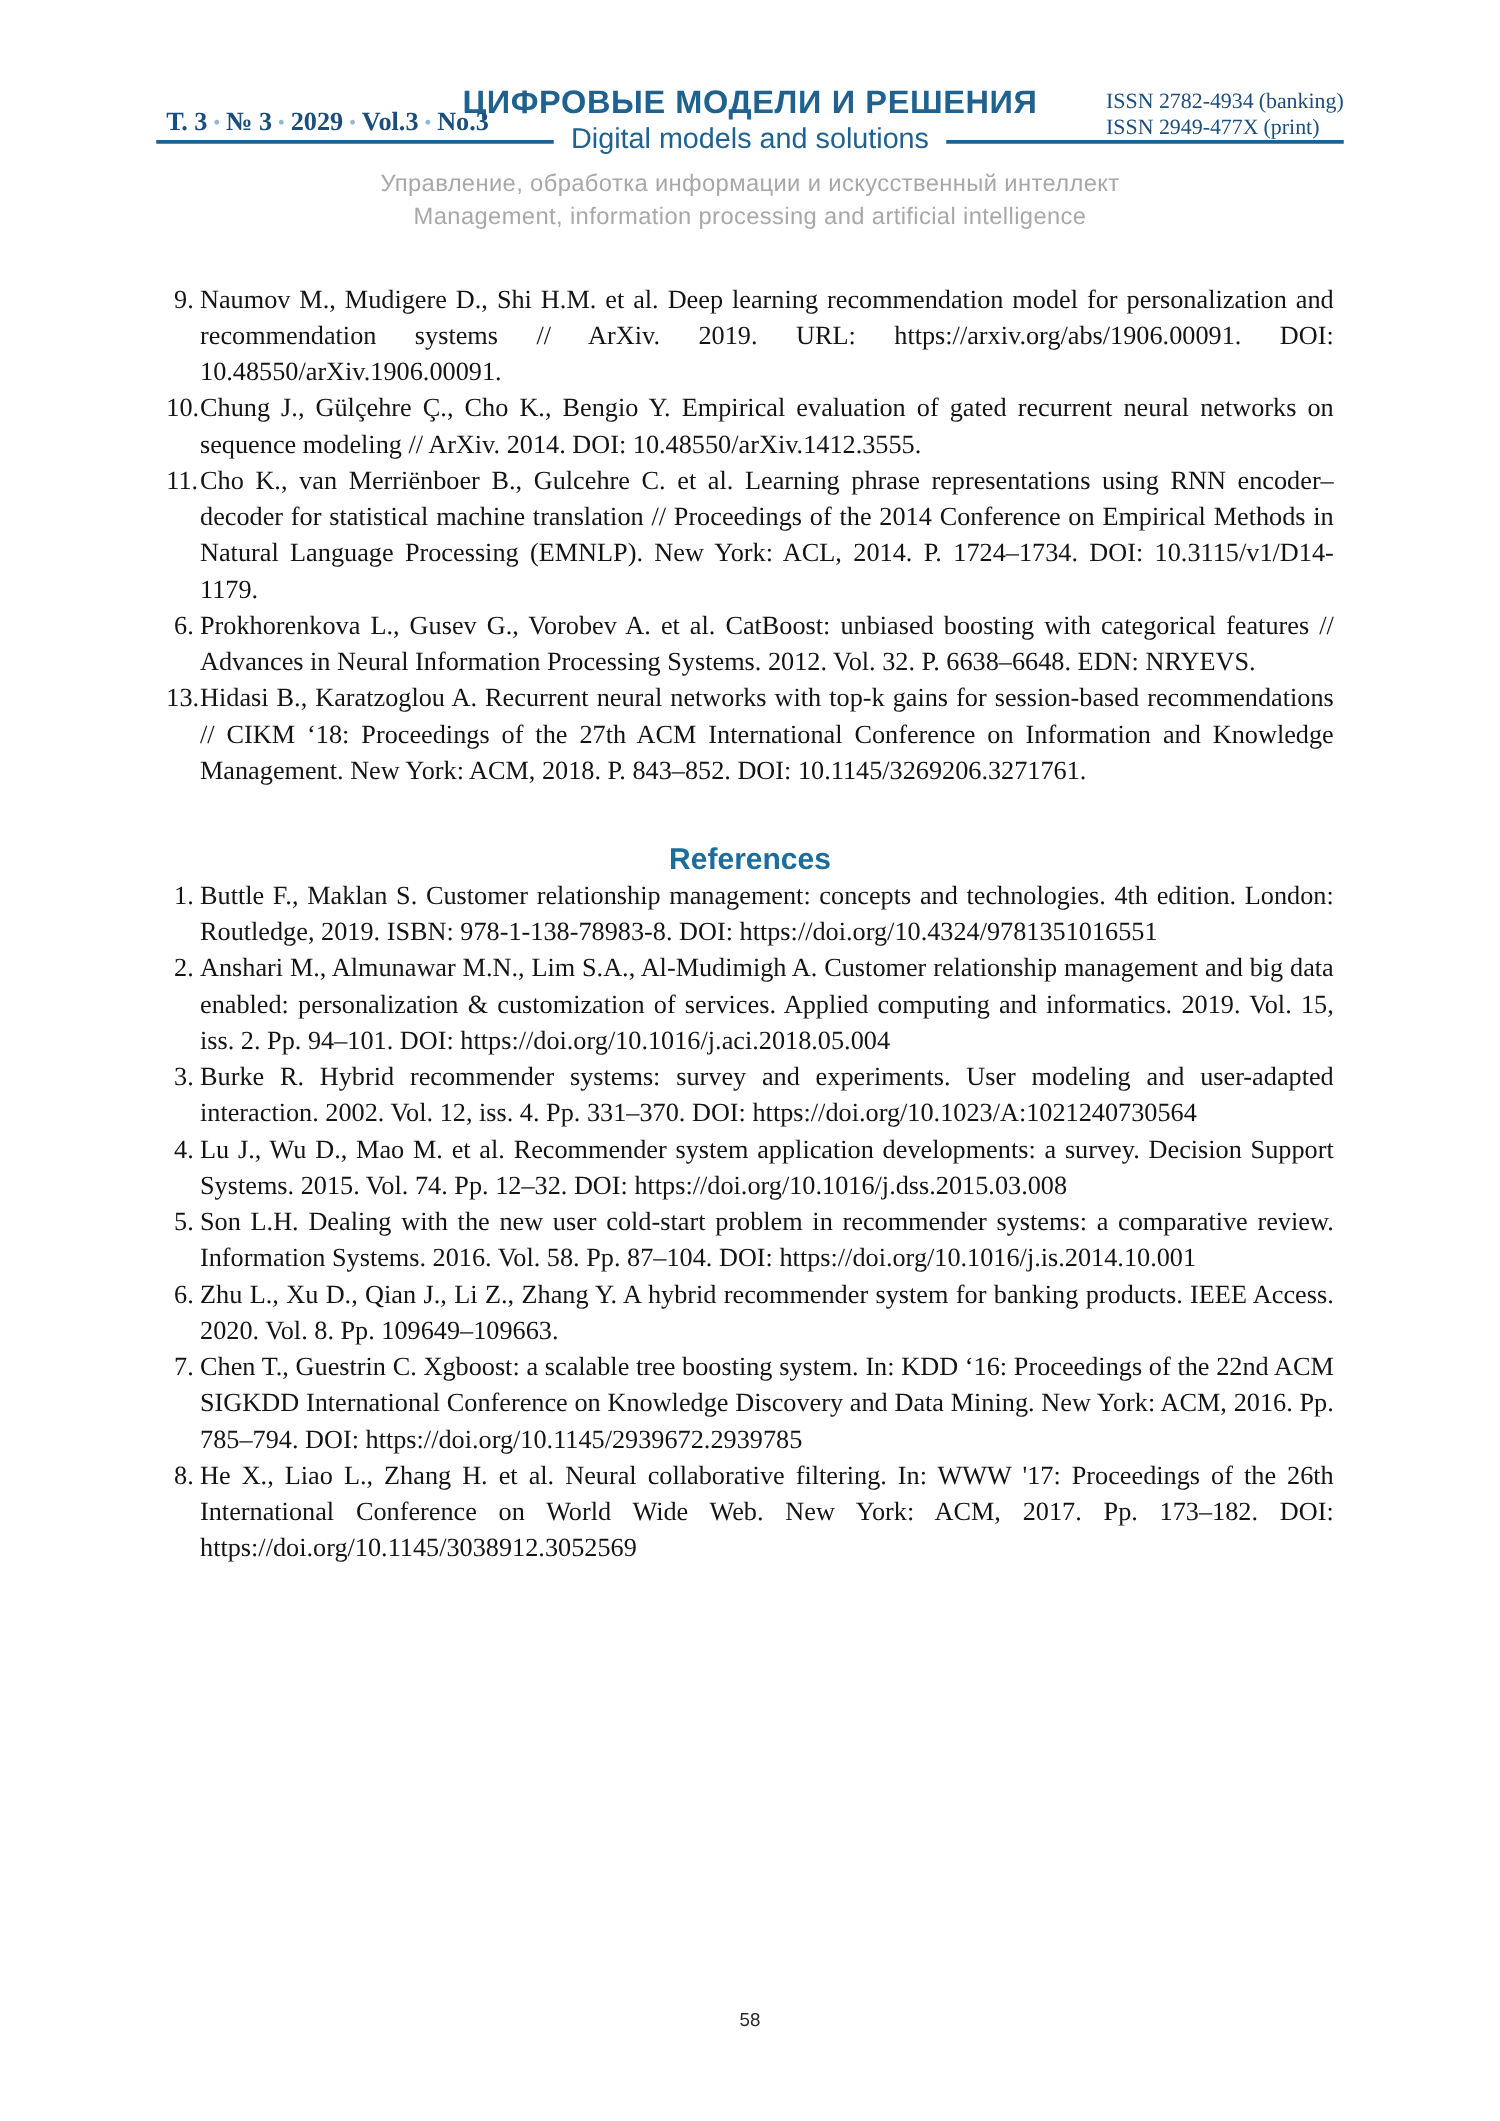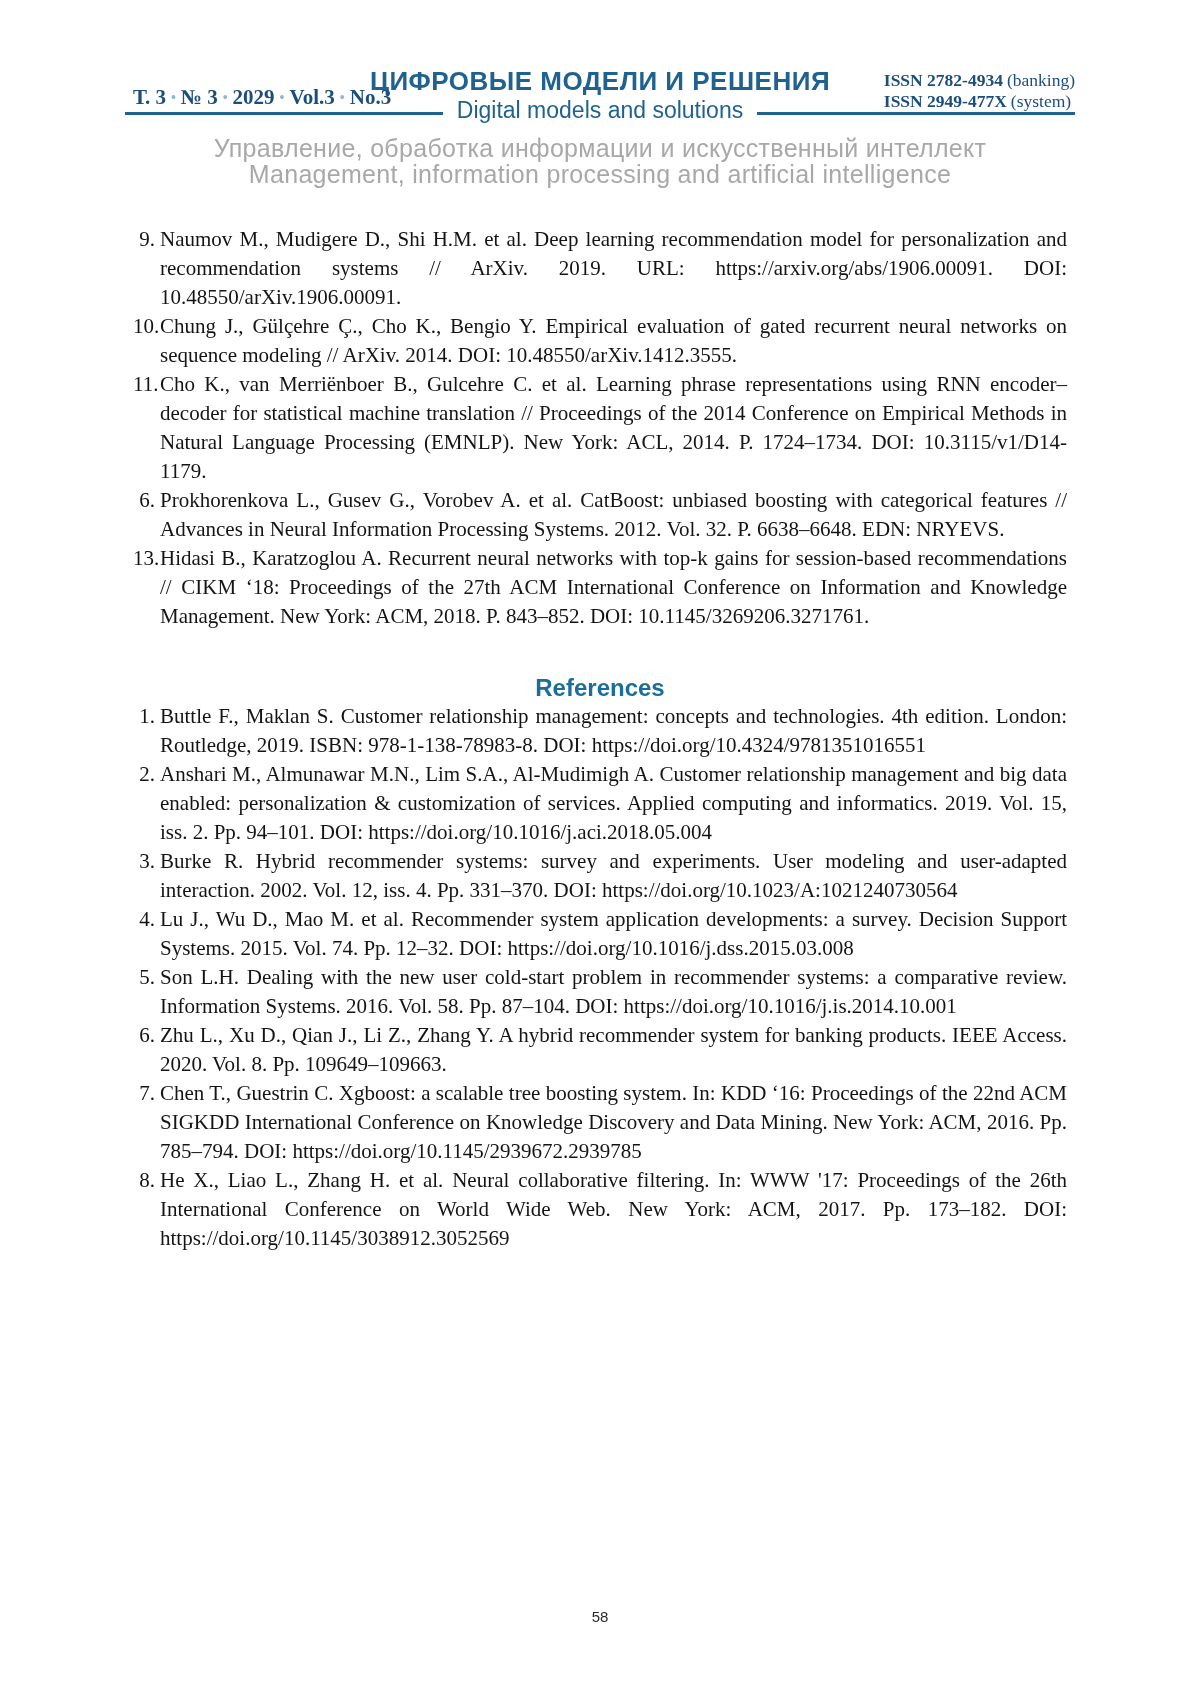--- a/index.html
+++ b/index.html
@@ -18,42 +18,42 @@
   .header { position:relative; margin:0 125px; padding-top:66px; }
   .vol-info {
     position:absolute; left:8px; bottom:12px;
     font-weight:bold; font-size:21px; color:#1b4d7d;
     font-family:"Liberation Serif","DejaVu Serif",serif;
     white-space:nowrap;
   }
   .vol-info .dot { color:#8fb6d2; font-size:14px; padding:0 5px; vertical-align:2px; }
   .issn-block { position:absolute; right:0; bottom:10px; line-height:21px; white-space:nowrap; }
   .issn-line { font-size:17.5px; color:#1b4d7d; }
-  .issn-line .issn-label { font-weight:bold;margin-left:36px; }
+  .issn-line .issn-label { font-weight:normal;margin-left:36px; }
   .issn-line .issn-suffix { font-weight:normal; margin-left:4px; }
   .title-ru {
     text-align:center; color:#1f6290;
     font-family:"Liberation Sans","DejaVu Sans",sans-serif;
     font-weight:bold; font-size:26px; letter-spacing:0.5px;
     margin-bottom:2px;
   }
   .rule-row { display:flex; align-items:flex-end; }
   .rule { flex:1; height:3px; background:#1f6290; margin-bottom:7px; }
   .title-en {
     padding:0 14px; color:#1f6290;
     font-family:"Liberation Sans","DejaVu Sans",sans-serif;
     font-weight:400; font-size:23px; line-height:1;
     white-space:nowrap;
     text-align:right;
   }
   
   .section-block { text-align:center; margin-top:13px; }
   .section-line {
     font-family:"Liberation Sans","DejaVu Sans",sans-serif;
-    font-size:25px; line-height:26px; color:#a8a8a8; letter-spacing:0.3px;
+    font-size:19px; line-height:26px; color:#a8a8a8; letter-spacing:0.3px;
   }
   
   .content { margin:38px 133px 0 133px; font-size:21px; line-height:29px; }
   .ref-item { display:flex; }
   .ref-num {
     flex:0 0 27px; width:27px; text-align:right; padding-right:5px;
     white-space:nowrap;
   }
   .ref-text { flex:1; text-align:justify; }
   .references-heading {
@@ -76,21 +76,21 @@
 <div class="page">
 
   <div class="header">
     <div class="vol-info" id="vol-info"><span>Т. 3</span><span class="dot">•</span><span>№ 3</span><span class="dot">•</span><span>2029</span><span class="dot">•</span><span>Vol.3</span><span class="dot">•</span><span>No.3</span></div>
 
     <div class="issn-block">
       <div class="issn-line">
         <span class="issn-label">ISSN 2782-4934</span><span class="issn-suffix">(banking)</span>
       </div>
       <div class="issn-line">
-        <span class="issn-label">ISSN 2949-477X</span><span class="issn-suffix">(system)</span>
+        <span class="issn-label">ISSN 2949-477X</span><span class="issn-suffix">(print)</span>
       </div>
     </div>
 
     <div class="title-ru">ЦИФРОВЫЕ МОДЕЛИ И РЕШЕНИЯ</div>
 
     <div class="rule-row">
       <div class="rule"></div>
       <div class="title-en">Digital models and solutions</div>
       <div class="rule"></div>
     </div>

